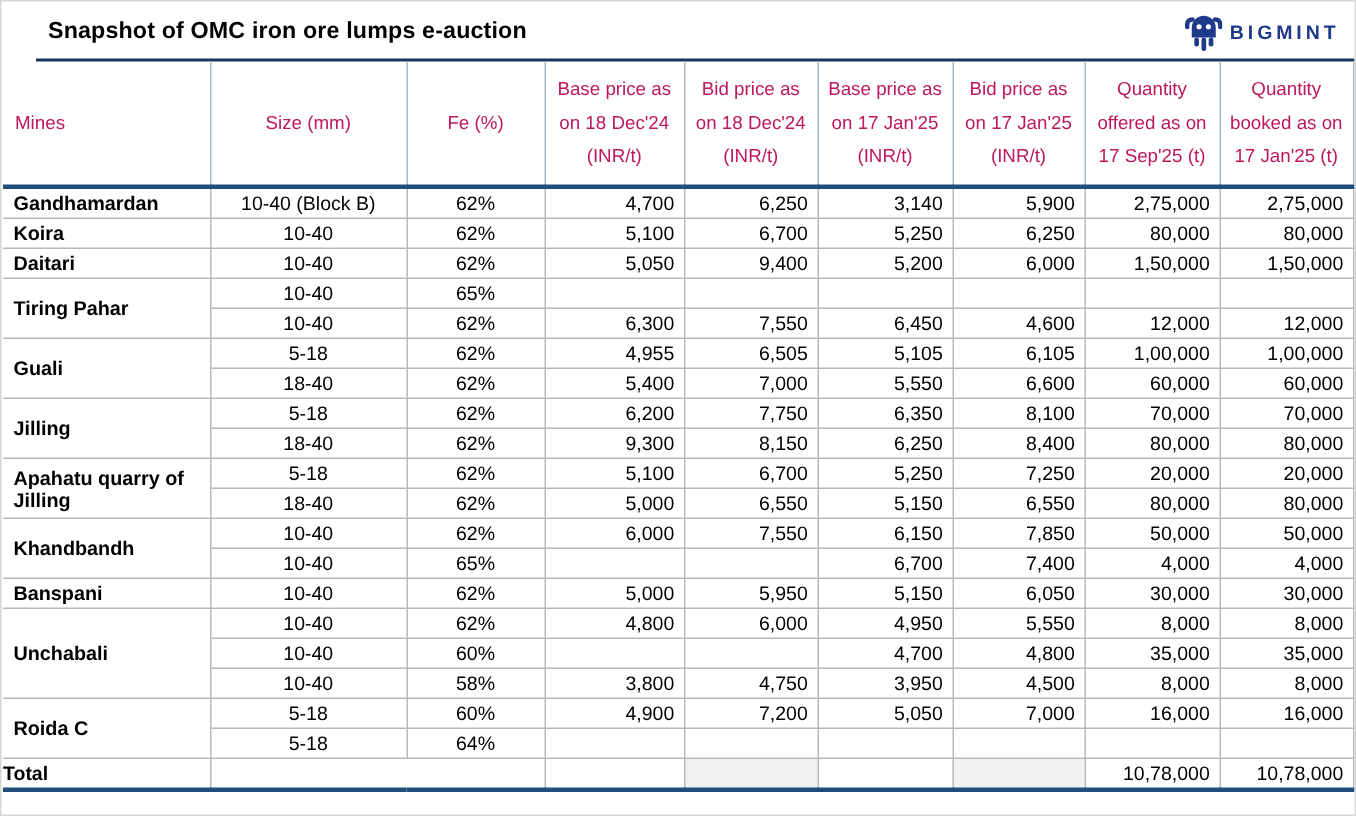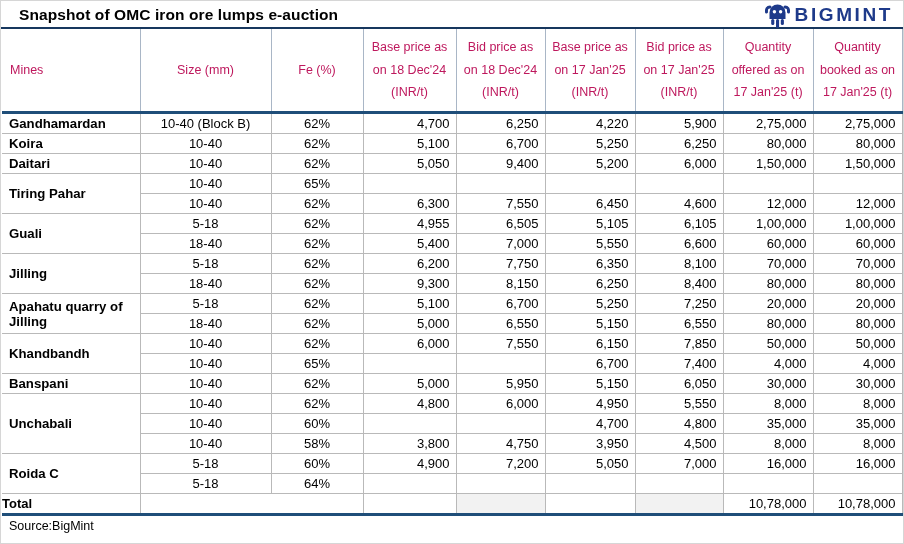--- a/index.html
+++ b/index.html
@@ -3,26 +3,27 @@
 <meta charset="utf-8">
 <style>
   html,body{margin:0;padding:0;background:#fff;}
   .page{
     width:904px;height:544px;box-sizing:border-box;
     border:1px solid #d6d6d6;background:#fff;
     font-family:"Liberation Sans",sans-serif;color:#000;overflow:hidden;
   }
   .titlebar{
     display:flex;align-items:center;justify-content:space-between;
-    height:28px;padding:2px 10px 0 18px;box-sizing:border-box;
+    height:40px;padding:2px 10px 0 8px;box-sizing:border-box;
     border-bottom:2px solid #17375e;
+    margin-left:23px;
   }
   .title{font-size:15.5px;font-weight:700;margin:0;letter-spacing:.1px;}
   .logo{display:flex;align-items:center;gap:5px;}
-  .brand{font-size:19px;font-weight:800;letter-spacing:2.6px;color:#1e3a8a;}
+  .brand{font-size:13px;font-weight:800;letter-spacing:2.6px;color:#1e3a8a;}
   table{border-collapse:collapse;table-layout:fixed;width:900px;margin:0 1px;}
   thead th{
     color:#be185d;font-weight:400;font-size:12.5px;line-height:1.8;
     vertical-align:middle;text-align:center;padding:2px 3px;height:78px;
     border-left:1px solid #a9b6c6;border-right:1px solid #a9b6c6;
   }
   thead th.h-left{text-align:left;padding-left:8px;border-left:none;margin-left:34px;}
   thead tr{border-bottom:3px solid #1f4e79;}
   tbody td{
     font-size:13px;height:19px;padding:0 6px;vertical-align:middle;
@@ -76,32 +77,32 @@
     </colgroup>
     <thead>
       <tr>
           <th class="h-left">Mines</th>
           <th>Size (mm)</th>
           <th>Fe (%)</th>
           <th>Base price as on 18 Dec'24 (INR/t)</th>
           <th>Bid price as on 18 Dec'24 (INR/t)</th>
           <th>Base price as on 17 Jan'25 (INR/t)</th>
           <th>Bid price as on 17 Jan'25 (INR/t)</th>
-          <th>Quantity offered as on 17 Jan'25 (t)</th>
+          <th>Quantity offered as on 17 Sep'25 (t)</th>
           <th>Quantity booked as on 17 Jan'25 (t)</th>
         </tr>
     </thead>
     <tbody>
         <tr>
           <td rowspan="1" class="mine">Gandhamardan</td>
           <td class="c-center">10-40 (Block B)</td>
           <td class="c-center">62%</td>
           <td class="c-num">4,700</td>
           <td class="c-num">6,250</td>
-          <td class="c-num">4,220</td>
+          <td class="c-num">3,140</td>
           <td class="c-num">5,900</td>
           <td class="c-num">2,75,000</td>
           <td class="c-num">2,75,000</td>
         </tr>
         <tr>
           <td rowspan="1" class="mine">Koira</td>
           <td class="c-center">10-40</td>
           <td class="c-center">62%</td>
           <td class="c-num">5,100</td>
           <td class="c-num">6,700</td>
@@ -295,15 +296,14 @@
           <td class="c-num"></td>
           <td class="c-num shaded"></td>
           <td class="c-num"></td>
           <td class="c-num shaded"></td>
           <td class="c-num">10,78,000</td>
           <td class="c-num">10,78,000</td>
         </tr>
       </tbody>
   </table>
 
-  <div class="source">Source:BigMint</div>
 
 </div>
 
 </body></html>

